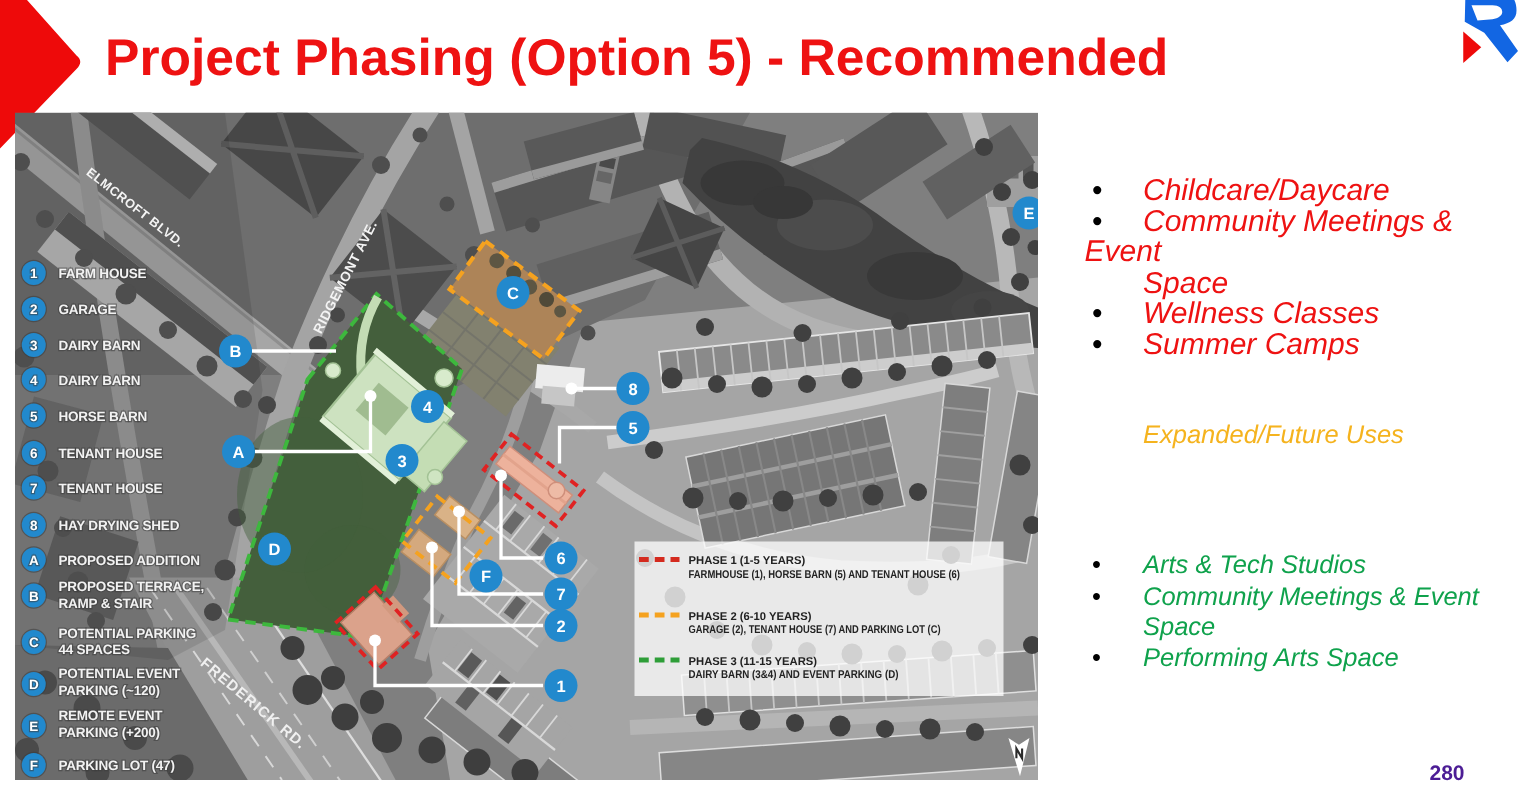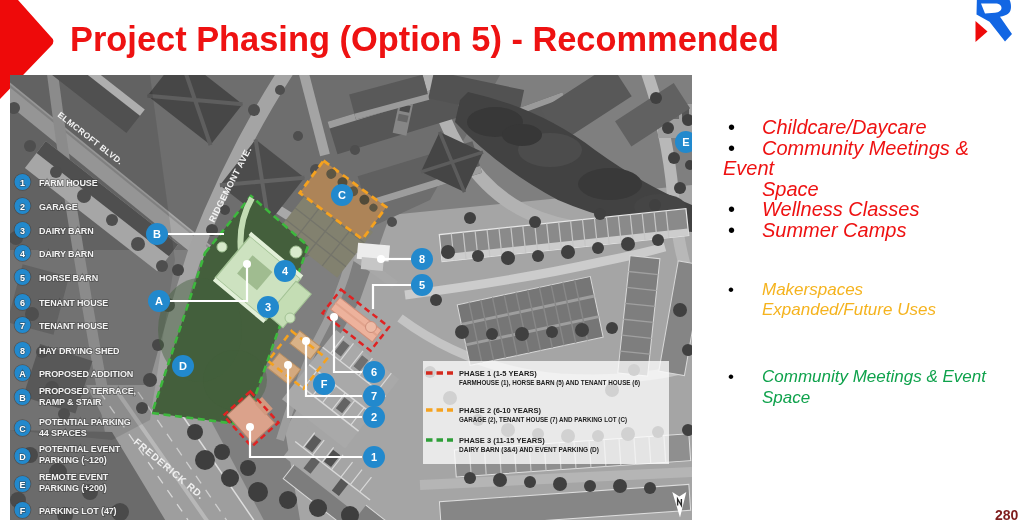--- a/index.html
+++ b/index.html
@@ -544,22 +544,23 @@
 
 <div class="abs" style="left:723px;top:117px;width:300px;font-size:20px;font-style:italic;color:#ee1212;line-height:20.6px;">
   <div><span style="display:inline-block;width:39px;color:#000;text-indent:5px;font-style:normal;">•</span>Childcare/Daycare</div>
   <div><span style="display:inline-block;width:39px;color:#000;text-indent:5px;font-style:normal;">•</span>Community Meetings &amp; Event</div>
   <div><span style="display:inline-block;width:39px;"></span>Space</div>
   <div><span style="display:inline-block;width:39px;color:#000;text-indent:5px;font-style:normal;">•</span>Wellness Classes</div>
   <div><span style="display:inline-block;width:39px;color:#000;text-indent:5px;font-style:normal;">•</span>Summer Camps</div>
 </div>
 
 <div class="abs" style="left:723px;top:279.5px;width:300px;font-size:17px;font-style:italic;color:#f5b31e;line-height:20.6px;">
-  <div><span style="display:inline-block;width:39px;color:#000;text-indent:5px;font-style:normal;">•</span>Makerspaces</div>
   <div><span style="display:inline-block;width:39px;"></span>Expanded/Future Uses</div>
 </div>
 
 <div class="abs" style="left:723px;top:367px;width:300px;font-size:17px;font-style:italic;color:#0fa24c;line-height:20.6px;">
+  <div><span style="display:inline-block;width:39px;color:#000;text-indent:5px;font-style:normal;">•</span>Arts &amp; Tech Studios</div>
   <div><span style="display:inline-block;width:39px;color:#000;text-indent:5px;font-style:normal;">•</span>Community Meetings &amp; Event</div>
   <div><span style="display:inline-block;width:39px;"></span>Space</div>
+  <div><span style="display:inline-block;width:39px;color:#000;text-indent:5px;font-style:normal;">•</span>Performing Arts Space</div>
 </div>
 
-<div class="abs" style="left:995px;top:507px;font-size:14px;font-weight:bold;color:#7f1d1d;">280</div>
+<div class="abs" style="left:953px;top:507px;font-size:14px;font-weight:bold;color:#4c1d95;">280</div>
 
 </body></html>

